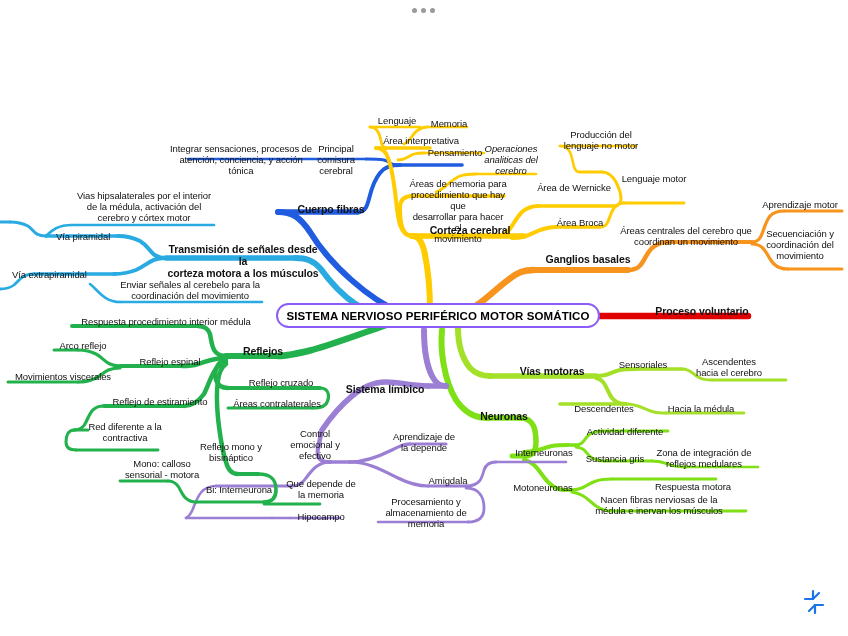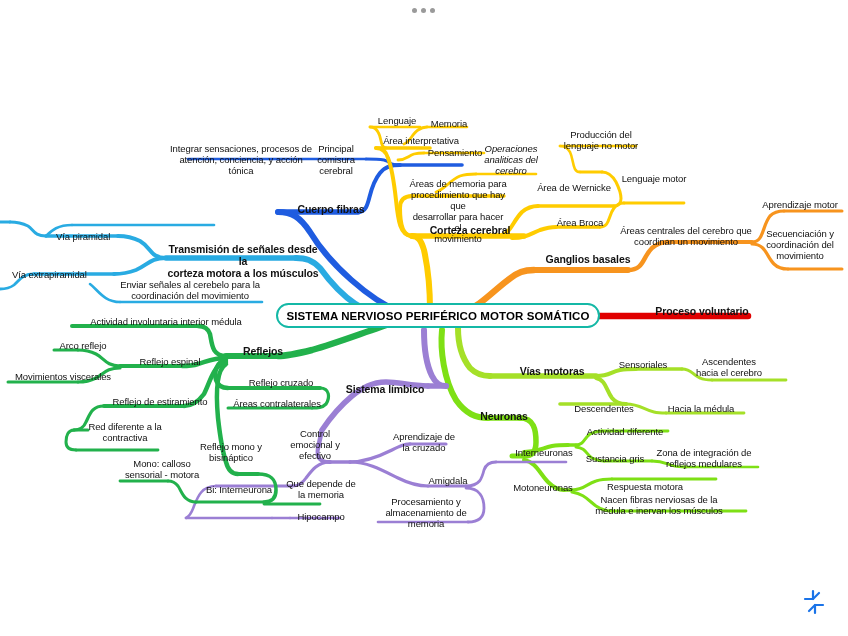--- a/index.html
+++ b/index.html
@@ -43,21 +43,21 @@
   }
   .lbl.lt { text-align: left; }
 
   
   #central {
     position: absolute;
     left: 276px;
     top: 303px;
     width: 324px;
     height: 25px;
-    border: 2px solid #14b8a6;
+    border: 2px solid #8b5cf6;
     border-radius: 13px;
     background: #ffffff;
     box-sizing: border-box;
     display: flex;
     align-items: center;
     justify-content: center;
     z-index: 20;
   }
   #central span {
     font-weight: bold;
@@ -296,20 +296,23 @@
     <div class="lbl bold" style="left:286px; top:203px; width:90px;">Cuerpo fibras</div>
     <div class="lbl" style="left:305px; top:143px; width:62px;">Principal
 comisura
 cerebral</div>
     <div class="lbl bold" style="left:163px; top:243px; width:160px;">Transmisión de señales desde la
 corteza motora a los músculos</div>
 
     <div class="lbl" style="left:168px; top:143px; width:146px;">Integrar sensaciones, procesos de
 atención, conciencia, y acción tónica</div>
     <div class="lbl lt" style="left:56px; top:231px; width:80px;">Vía piramidal</div>
+    <div class="lbl" style="left:74px; top:190px; width:140px;">Vias hipsalaterales por el interior
+de la médula, activación del
+cerebro y córtex motor</div>
     <div class="lbl lt" style="left:12px; top:269px; width:104px;">Vía extrapiramidal</div>
     <div class="lbl" style="left:116px; top:279px; width:148px;">Enviar señales al cerebelo para la
 coordinación del movimiento</div>
 
     <div class="lbl bold" style="left:418px; top:224px; width:104px;">Corteza cerebral</div>
     <div class="lbl" style="left:378px; top:135px; width:86px;">Área interpretativa</div>
     <div class="lbl" style="left:372px; top:115px; width:50px;">Lenguaje</div>
     <div class="lbl" style="left:427px; top:118px; width:44px;">Memoria</div>
     <div class="lbl" style="left:424px; top:147px; width:62px;">Pensamiento</div>
     <div class="lbl" style="left:408px; top:178px; width:100px;">Áreas de memoria para
@@ -342,40 +345,40 @@
     <div class="lbl" style="left:566px; top:403px; width:76px;">Descendentes</div>
     <div class="lbl" style="left:660px; top:403px; width:82px;">Hacia la médula</div>
 
     <div class="lbl bold" style="left:468px; top:410px; width:72px;">Neuronas</div>
     <div class="lbl" style="left:508px; top:447px; width:72px;">Interneuronas</div>
     <div class="lbl" style="left:580px; top:426px; width:90px;">Actividad diferente</div>
     <div class="lbl" style="left:578px; top:453px; width:74px;">Sustancia gris</div>
     <div class="lbl" style="left:650px; top:447px; width:108px;">Zona de integración de
 reflejos medulares</div>
     <div class="lbl" style="left:502px; top:482px; width:82px;">Motoneuronas</div>
-    <div class="lbl" style="left:598px; top:481px; width:94px;">Respuesta motora</div>
+    <div class="lbl" style="left:646px; top:481px; width:94px;">Respuesta motora</div>
     <div class="lbl" style="left:578px; top:494px; width:162px;">Nacen fibras nerviosas de la
 médula e inervan los músculos</div>
 
     <div class="lbl bold" style="left:330px; top:383px; width:110px;">Sistema límbico</div>
     <div class="lbl" style="left:284px; top:428px; width:62px;">Control
 emocional y
 efectivo</div>
     <div class="lbl" style="left:282px; top:478px; width:78px;">Que depende de
 la memoria</div>
     <div class="lbl" style="left:290px; top:511px; width:62px;">Hipocampo</div>
     <div class="lbl" style="left:386px; top:431px; width:76px;">Aprendizaje de
-la cruzado</div>
+la depende</div>
     <div class="lbl" style="left:420px; top:475px; width:56px;">Amigdala</div>
     <div class="lbl" style="left:378px; top:496px; width:96px;">Procesamiento y
 almacenamiento de
 memoria</div>
 
     <div class="lbl bold" style="left:228px; top:345px; width:70px;">Reflejos</div>
-    <div class="lbl" style="left:68px; top:316px; width:196px;">Actividad involuntaria interior médula</div>
+    <div class="lbl" style="left:68px; top:316px; width:196px;">Respuesta procedimiento interior médula</div>
     <div class="lbl" style="left:118px; top:356px; width:104px;">Reflejo espinal</div>
     <div class="lbl" style="left:48px; top:340px; width:70px;">Arco reflejo</div>
     <div class="lbl" style="left:8px; top:371px; width:110px;">Movimientos viscerales</div>
     <div class="lbl" style="left:238px; top:377px; width:86px;">Reflejo cruzado</div>
     <div class="lbl" style="left:232px; top:398px; width:90px;">Áreas contralaterales</div>
     <div class="lbl" style="left:104px; top:396px; width:112px;">Reflejo de estiramiento</div>
     <div class="lbl" style="left:84px; top:421px; width:82px;">Red diferente a la
 contractiva</div>
     <div class="lbl" style="left:198px; top:441px; width:66px;">Reflejo mono y
 bisináptico</div>

